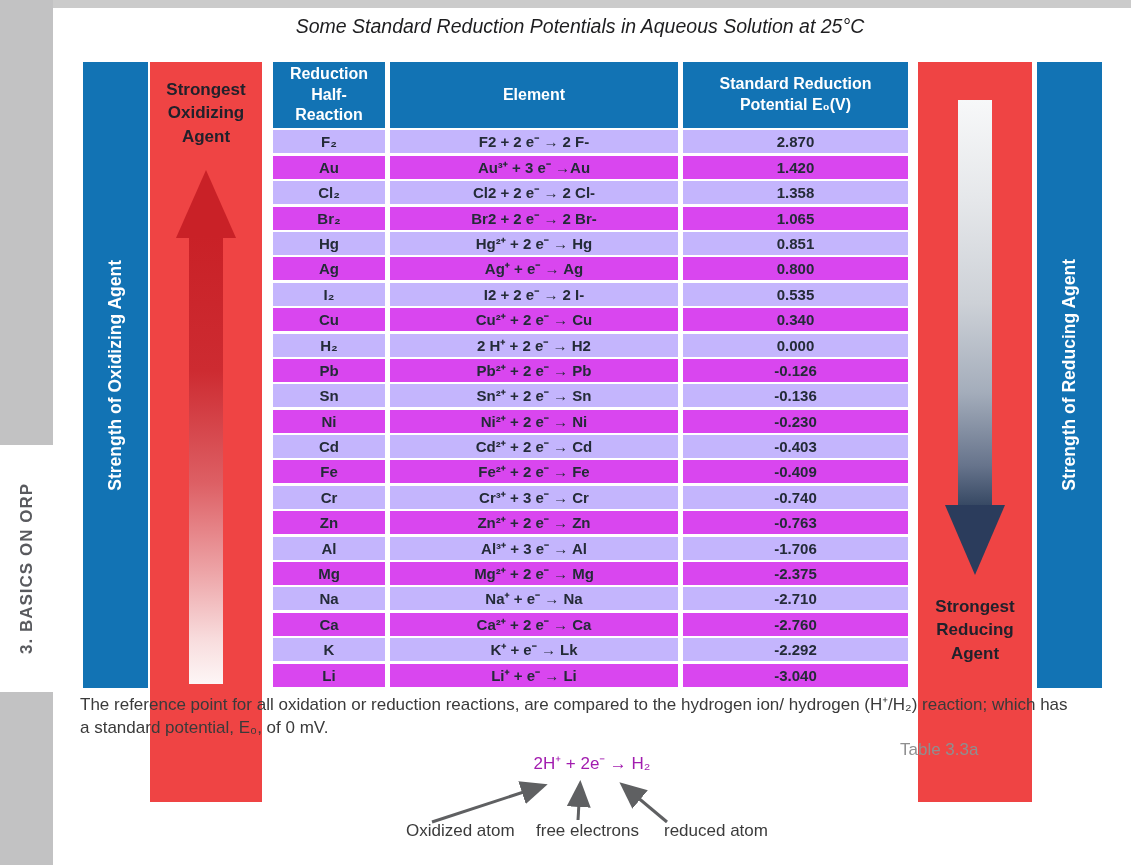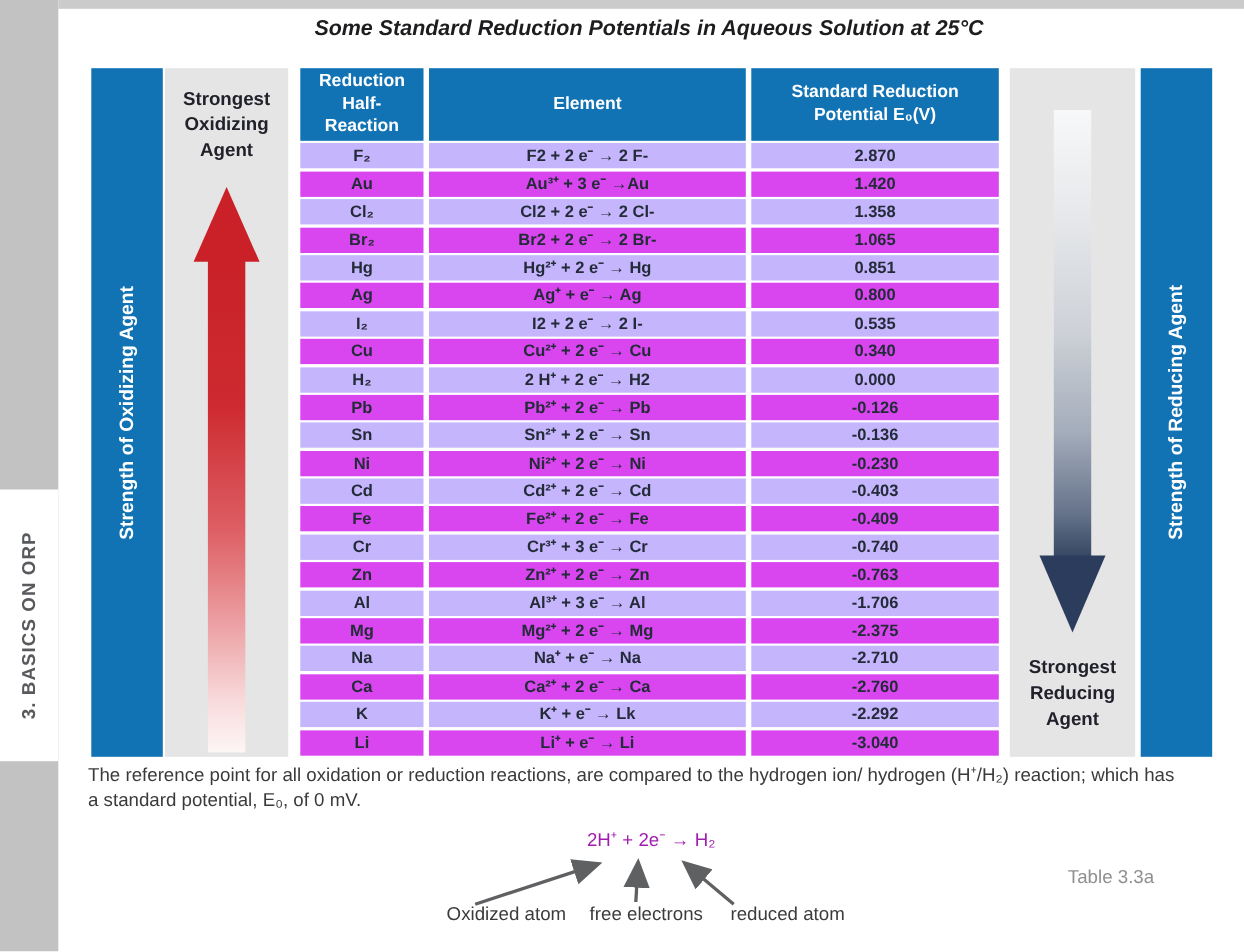--- a/index.html
+++ b/index.html
@@ -8,33 +8,33 @@
 
   
   .gray-strip { position:absolute; left:0; top:0; width:53px; height:865px; background:#c2c2c3; }
   .gray-gap { position:absolute; left:0; top:445px; width:53px; height:247px; background:#ffffff;
               display:flex; align-items:center; justify-content:center; }
   .section-label { writing-mode:vertical-rl; transform:rotate(180deg);
                    font-size:17px; font-weight:bold; color:#595a5e; letter-spacing:1px; white-space:nowrap; }
   .top-bar { position:absolute; left:53px; top:0; width:1078px; height:8px; background:#cbcbcb; }
 
   
-  .title { position:absolute; left:80px; top:15px; width:1020px; text-align:center;
-           font-size:19.5px; font-weight:bold; font-style:italic; color:#1d1d1f; }
+  .title { position:absolute; left:70px; top:15px; width:1020px; text-align:center;
+           font-size:19.5px; font-weight:normal; font-style:italic; color:#1d1d1f; }
 
   
   .vbar { position:absolute; top:62px; width:65px; height:626px; background:#1273b4;
           display:flex; align-items:center; justify-content:center; }
   .vbar-left { left:83px; }
   .vbar-right { left:1037px; }
   .vbar-text { writing-mode:vertical-rl; transform:rotate(180deg); white-space:nowrap;
                color:#ffffff; font-weight:bold; font-size:17.5px; }
 
   
-  .panel { position:absolute; top:62px; height:626px; background:#e5e5e5; }
+  .panel { position:absolute; top:62px; height:740px; background:#ef4444; }
   .panel-left  { left:150px; width:112px; }
   .panel-right { left:918px; width:114px; }
   .panel-label { position:absolute; left:0; width:100%; text-align:center;
                  font-size:17px; font-weight:bold; color:#21212b; line-height:1.38; }
   .panel-label.top { top:16px; }
   .panel-label.bottom { top:533px; }
 
   
   .red-head { position:absolute; left:26px; top:108px; width:0; height:0;
               border-left:30px solid transparent; border-right:30px solid transparent;
@@ -61,22 +61,22 @@
   .cell { font-size:15px; font-weight:bold; color:#242b38; text-align:center; line-height:23px;
           white-space:nowrap; overflow:hidden; }
   .cell.light { background:#c4b5fd; }
   .cell.dark  { background:#d946ef; }
 
   
   .footnote { position:absolute; left:80px; top:693px; width:1048px;
               font-size:17px; color:#3a3a3a; line-height:23px; }
 
   
-  .caption { position:absolute; left:900px; top:740px; width:220px; text-align:center;
-             font-size:17px; color:#8f8f90;margin-top:48px; }
+  .caption { position:absolute; left:900px; top:740px; width:220px; text-align:left;
+             font-size:17px; color:#8f8f90; }
 
   
   .equation { position:absolute; left:462px; top:751px; width:260px; text-align:center;
               font-size:17px; color:#a21caf; }
   .diag-arrows { position:absolute; left:400px; top:778px; width:320px; height:50px; }
   .diag-label { position:absolute; top:821px; font-size:17px; color:#3b3b3b; text-align:left; }
   .lbl-oxidized { left:406px; width:114px; }
   .lbl-free     { left:536px; width:114px; }
   .lbl-reduced  { left:664px; width:108px; }
 </style>

